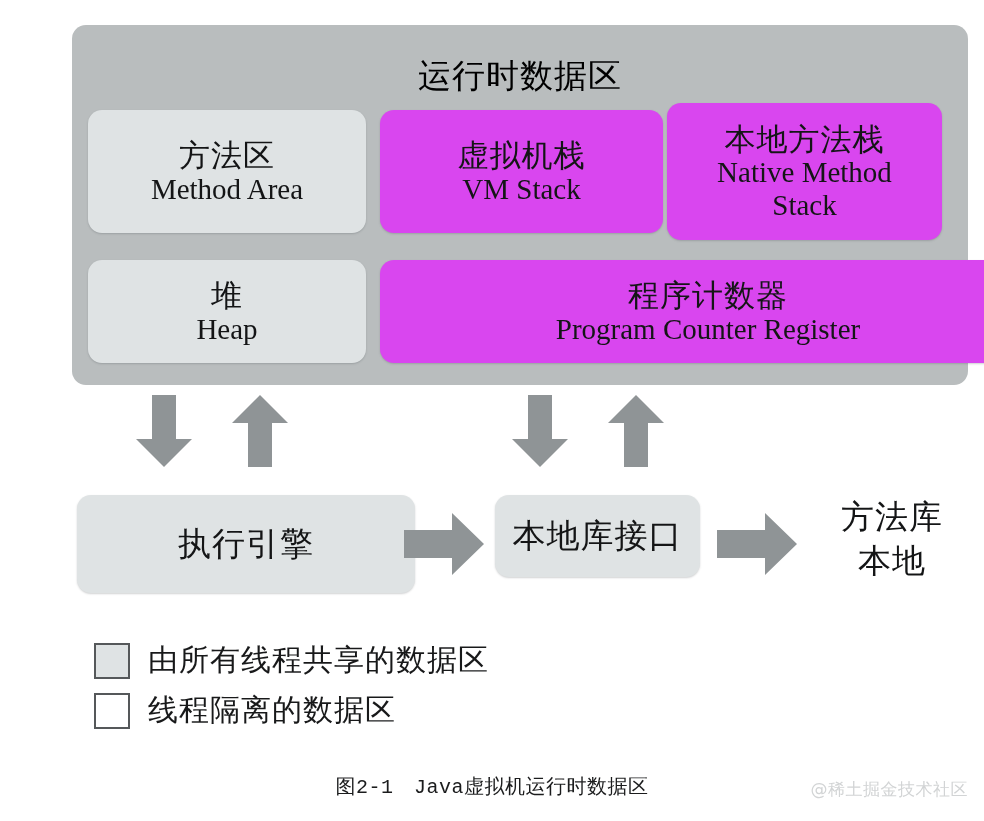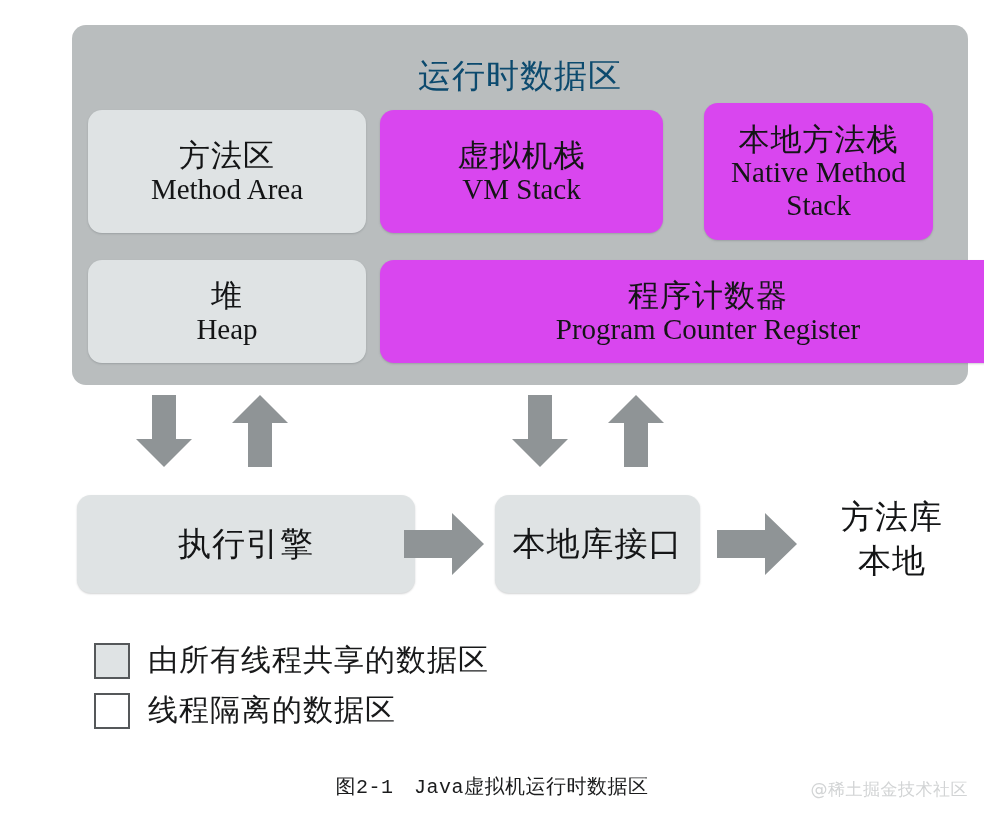--- a/index.html
+++ b/index.html
@@ -29,21 +29,21 @@
   }
   .runtime-title {
     position: absolute;
     left: 0;
     top: 34px;
     width: 896px;
     text-align: center;
     font-size: 33px;
     line-height: 1.0;
     letter-spacing: 1px;
-    color: #0c4a6e;
+    color: #000000;
     font-family: "DejaVu Serif", "Liberation Serif", serif;
   }
 
   
   .area-box {
     position: absolute;
     border-radius: 14px;
     box-sizing: border-box;
     display: flex;
     flex-direction: column;
@@ -65,21 +65,21 @@
   .en-line {
     font-size: 29px;
     line-height: 1.12;
     color: #141516;
     font-family: "Liberation Serif", "DejaVu Serif", serif;
   }
 
   
   #box-method-area { left: 88px;  top: 110px; width: 278px; height: 123px; }
   #box-vm-stack    { left: 380px; top: 110px; width: 283px; height: 123px; }
-  #box-native-stack{ left: 704px; top: 103px; width: 229px; height: 137px; }
+  #box-native-stack{ left: 667px; top: 103px; width: 275px; height: 137px; }
 
   
   #box-heap        { left: 88px;  top: 260px; width: 278px; height: 103px; }
   #box-pc-register { left: 380px; top: 260px; width: 656px; height: 103px; }
 
   
   .arrow-vert {
     position: absolute;
     width: 56px;
     height: 72px;
@@ -97,21 +97,21 @@
     background: #dfe3e4;
     display: flex;
     align-items: center;
     justify-content: center;
     box-shadow: 0 1px 2px rgba(90,95,98,0.28);
   }
   #box-exec-engine {
     left: 77px; top: 495px; width: 338px; height: 98px;
   }
   #box-native-lib-interface {
-    left: 495px; top: 495px; width: 205px; height: 98px;
+    left: 495px; top: 495px; width: 205px; height: 82px;
   }
   .flow-label {
     font-size: 33px;
     letter-spacing: 1px;
     color: #141516;
     font-family: "DejaVu Serif", "Liberation Serif", serif;
   }
 
   .arrow-horiz {
     position: absolute;

